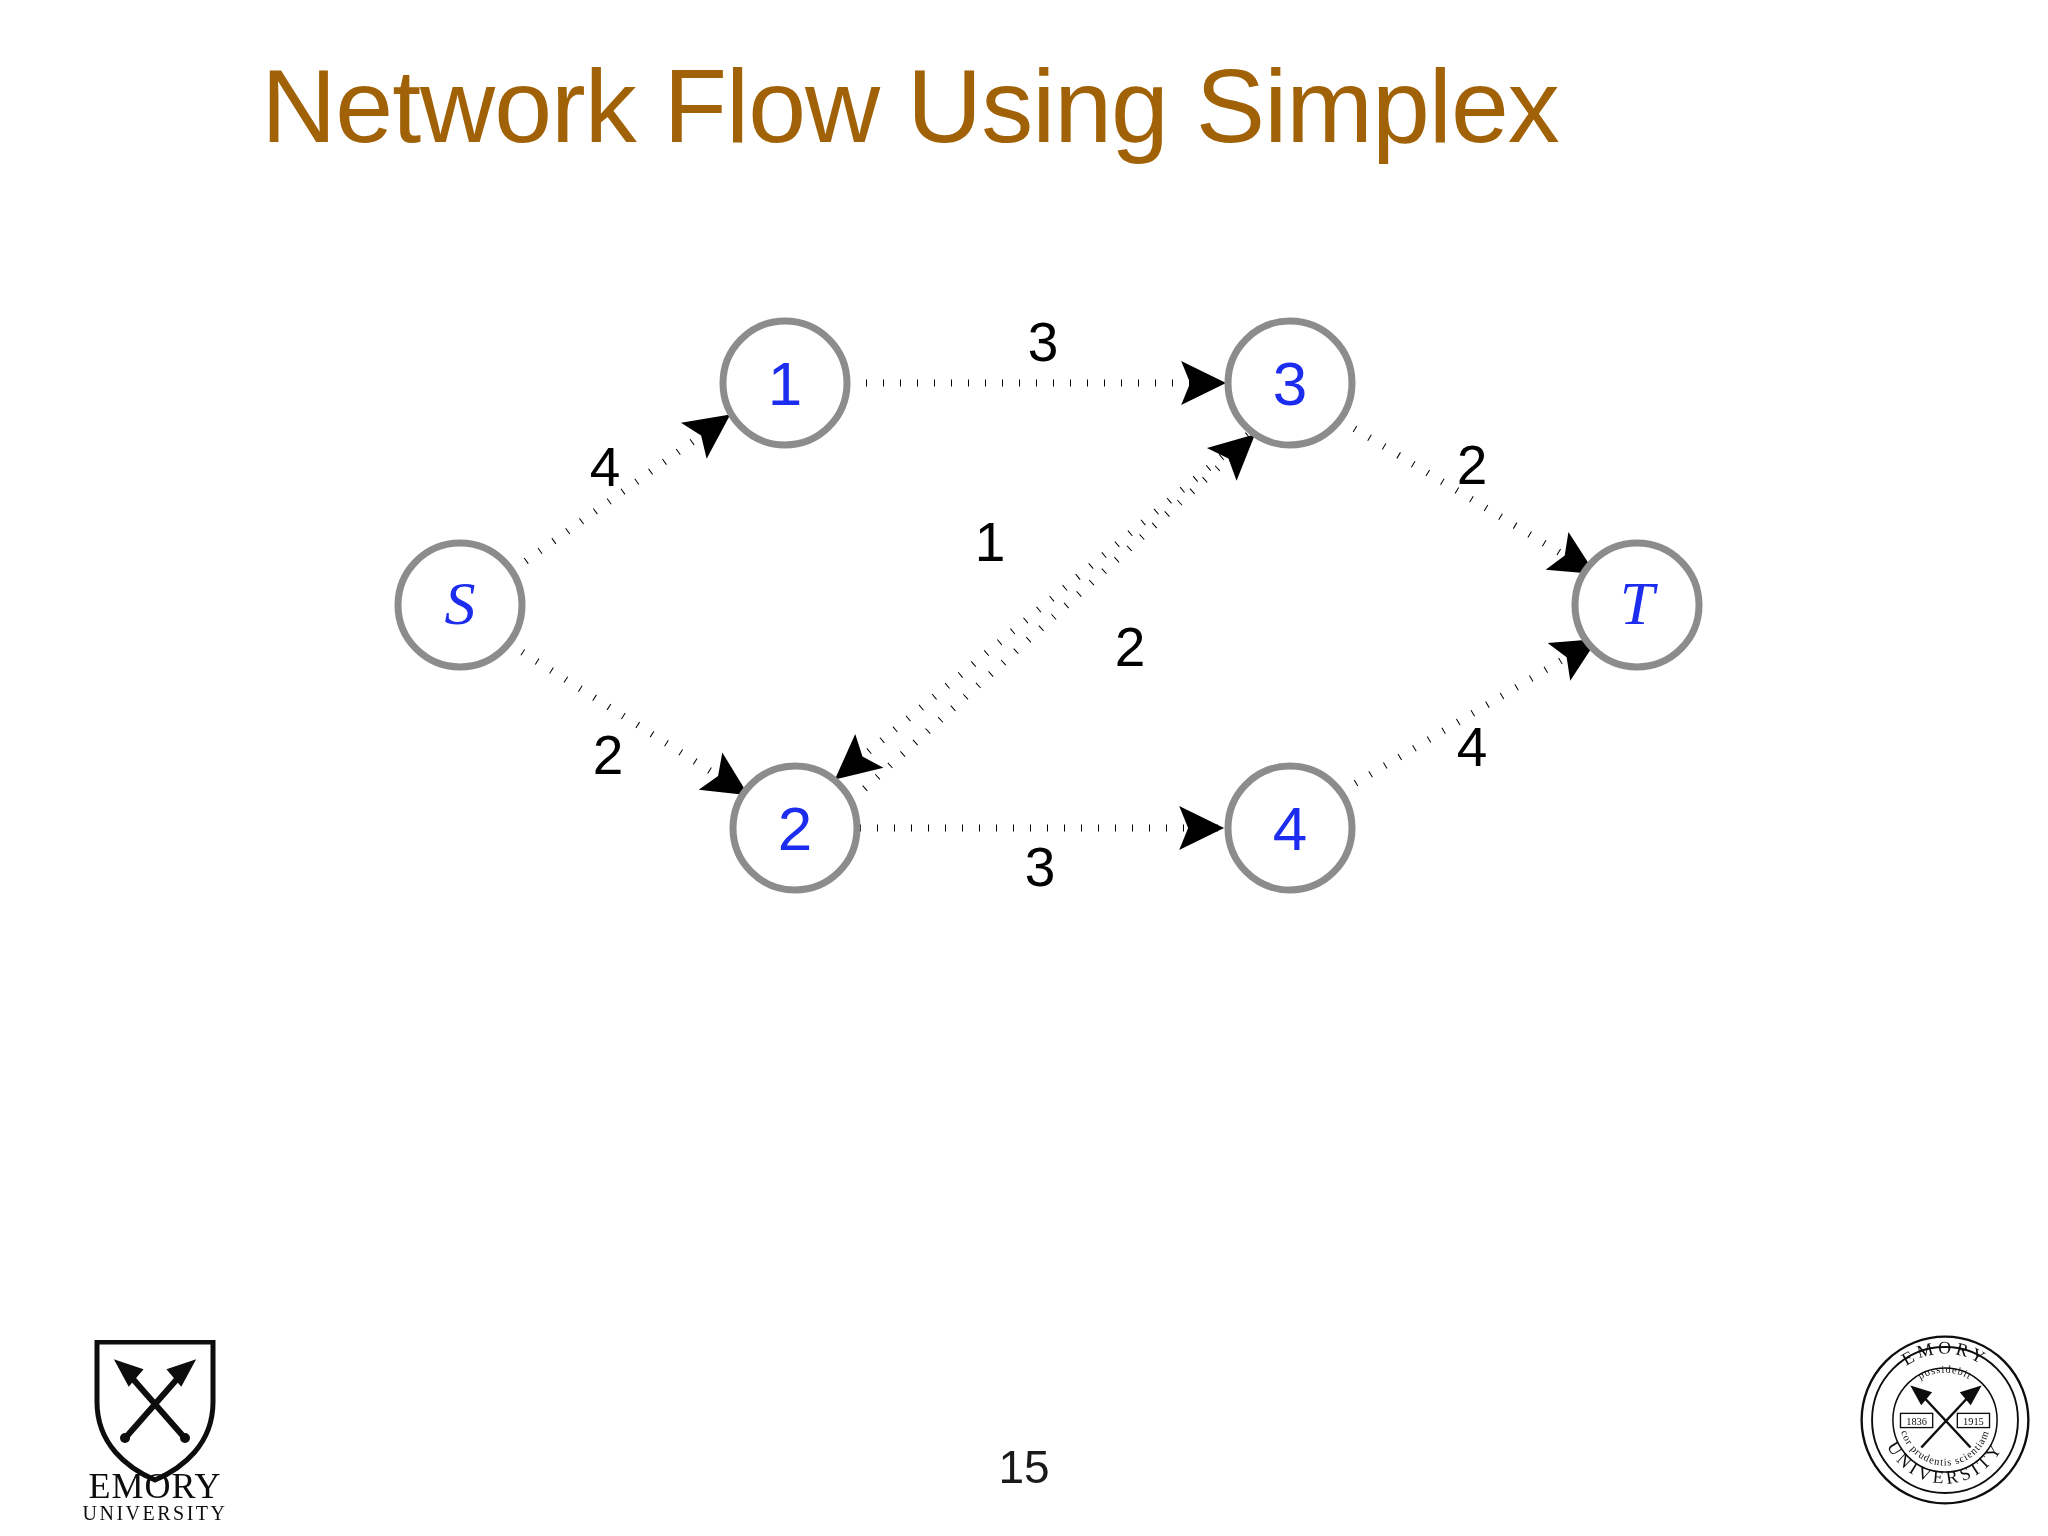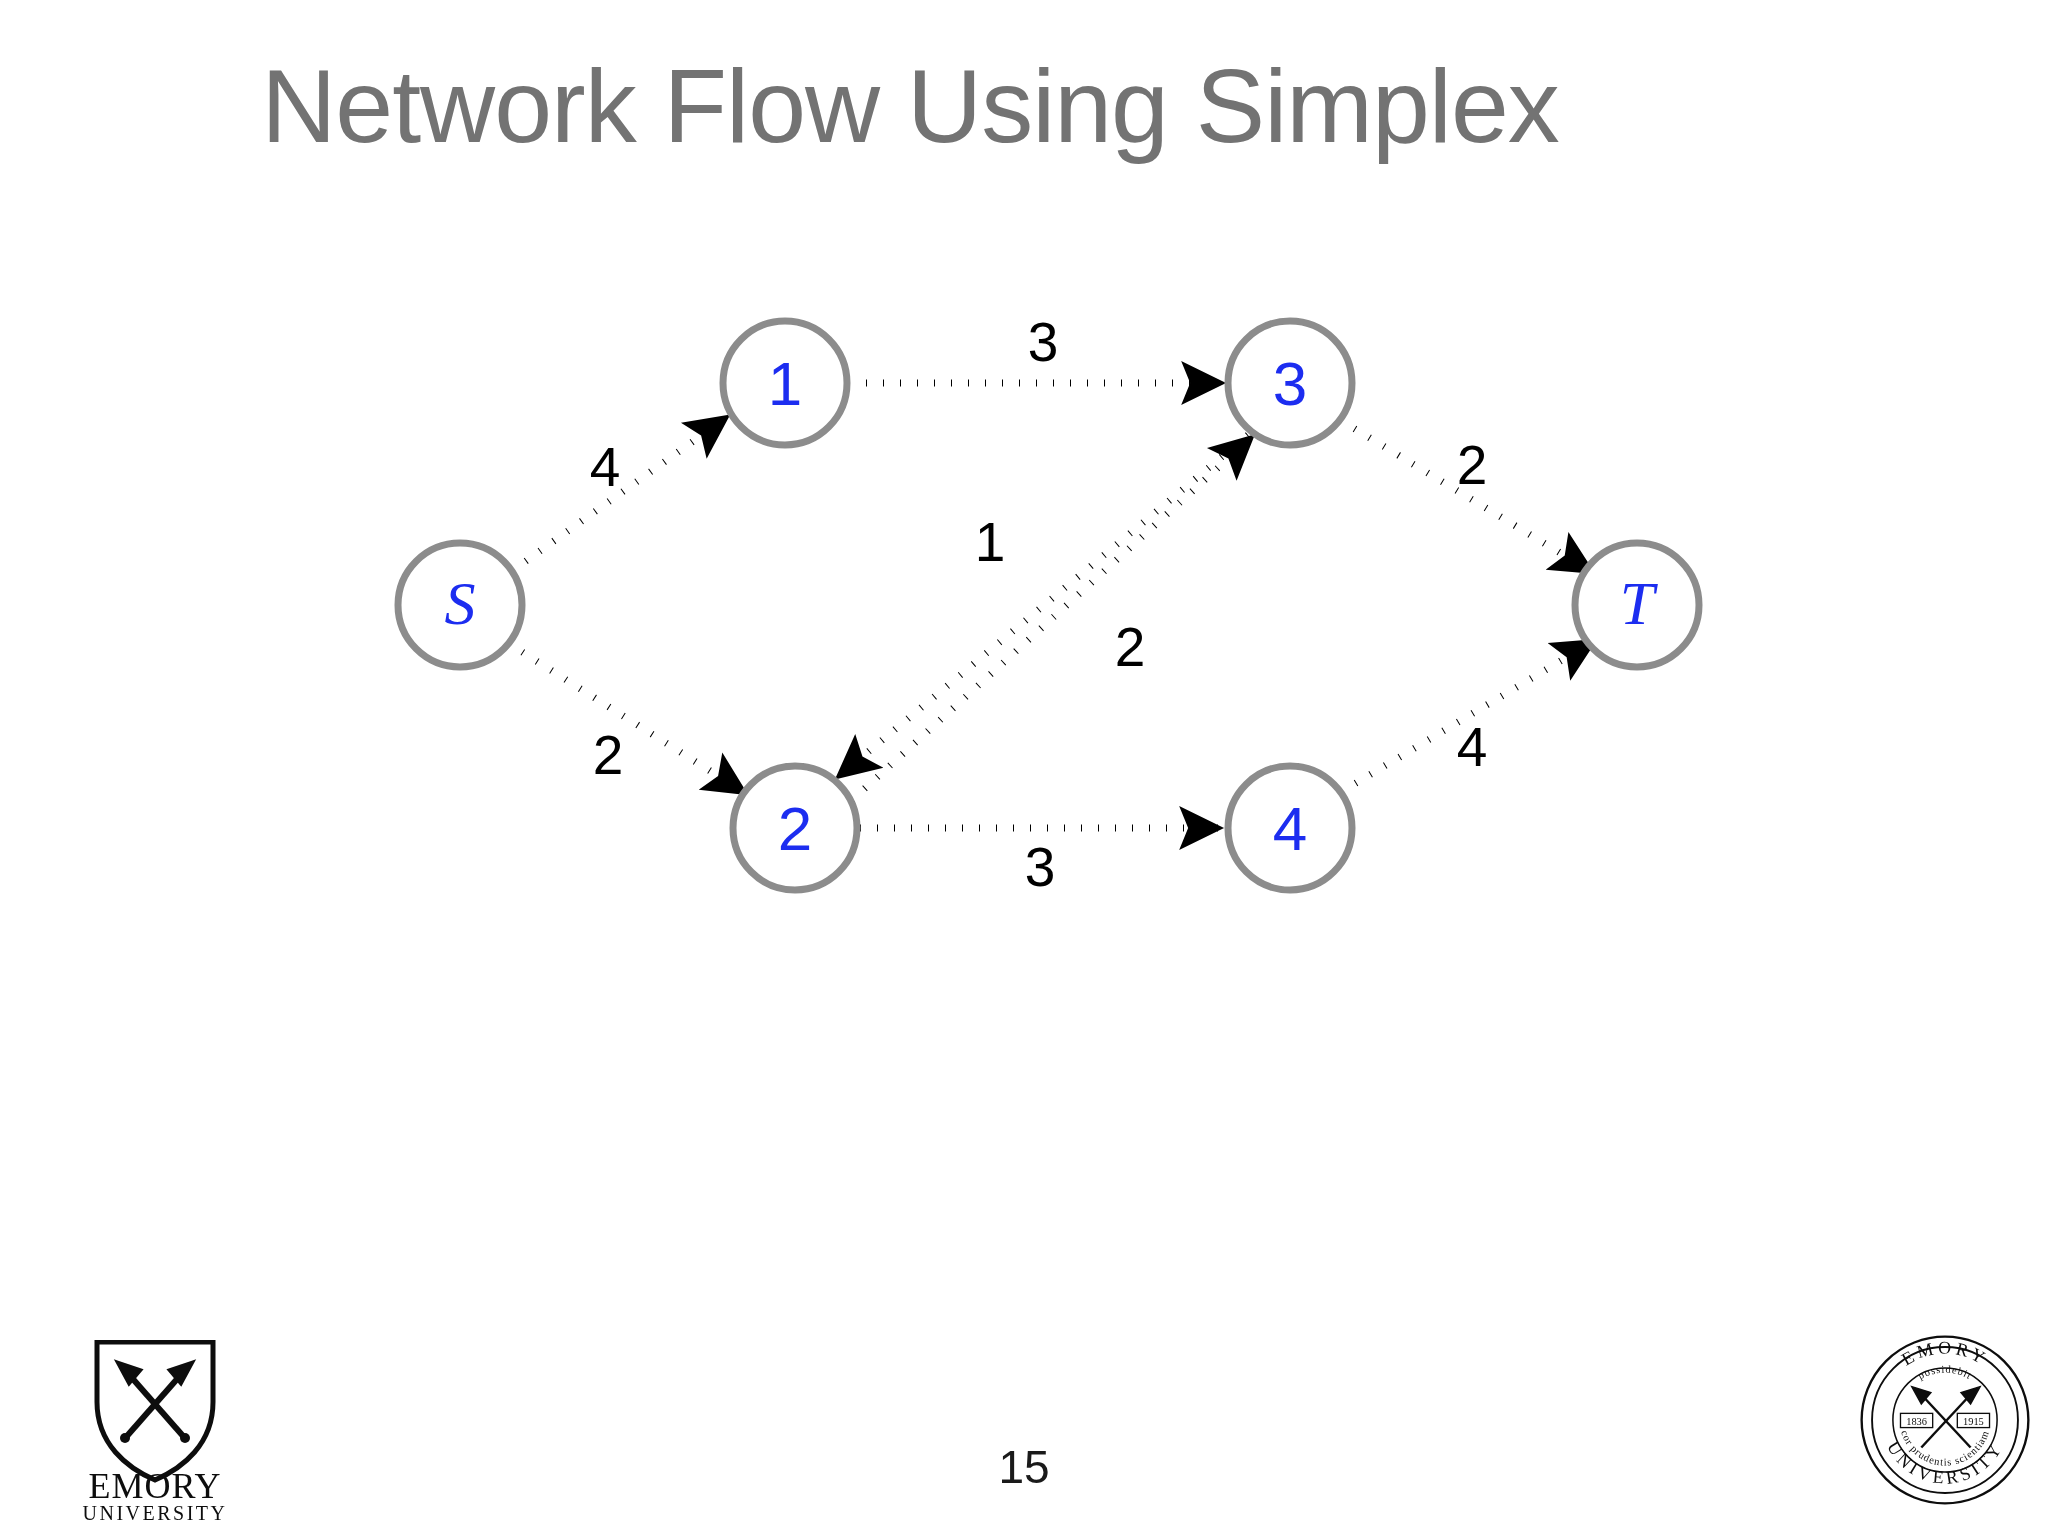--- a/index.html
+++ b/index.html
@@ -20,21 +20,21 @@
   #slide-title {
     position: absolute;
     left: 0;
     top: 50px;
     width: 1820px;
     text-align: center;
     font-family: "Liberation Sans", sans-serif;
     font-size: 104px;
     font-weight: 400;
     letter-spacing: -1px;
-    color: #737373;
+    color: #a16207;
     line-height: 1.08;
     white-space: nowrap;
   }
 
   
   #graph-canvas {
     position: absolute;
     left: 0;
     top: 0;
     width: 2048px;

